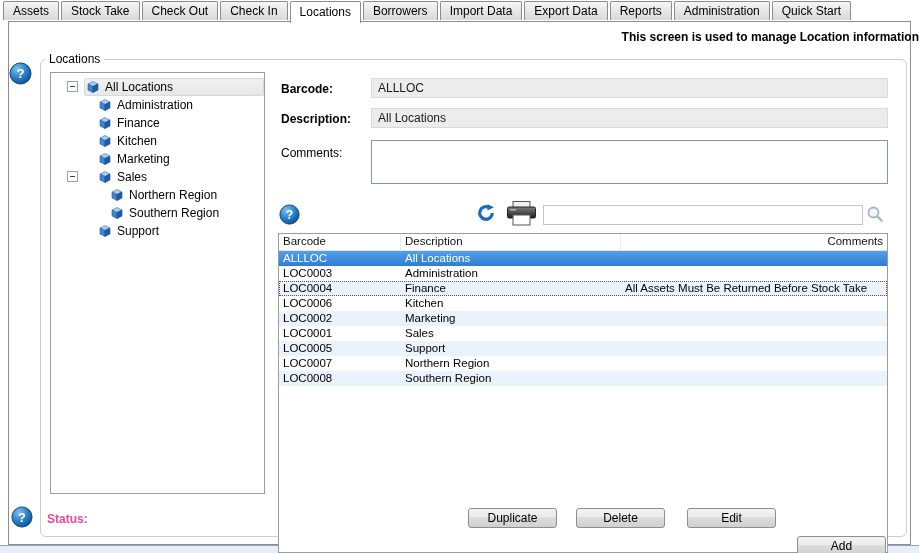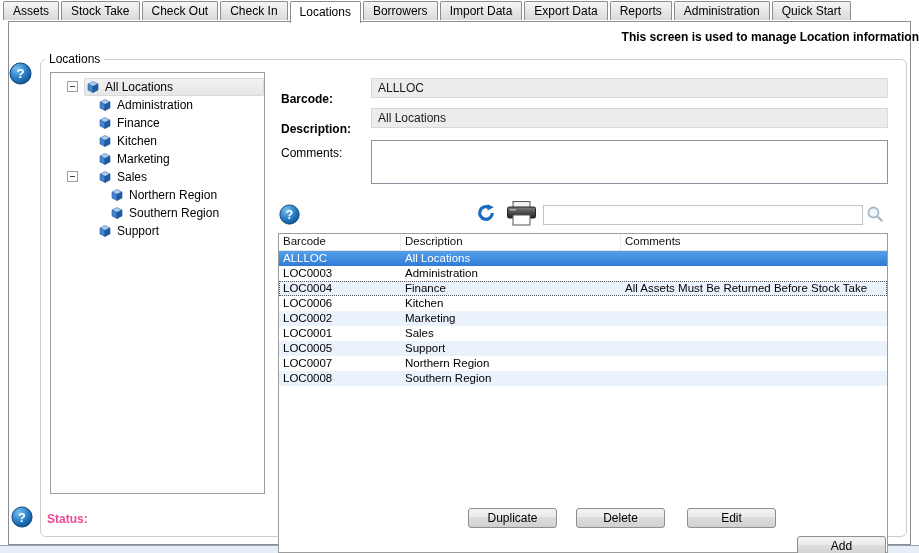--- a/index.html
+++ b/index.html
@@ -61,21 +61,21 @@
   .tree-inner { display:flex; align-items:center; flex:1; height:18px; padding-left:1px; border-radius:2px; }
   .tree-inner.selected {
     background:linear-gradient(#f2f2f2,#e6e6e6);
     box-shadow:inset 0 0 0 1px #d8d9da;
   }
   .tree-icon { width:16px; height:16px; margin-right:4px; flex:none; }
   .tree-icon svg { width:16px; height:16px; display:block; }
 
   
   .field-label { position:absolute; left:281px; font-size:12px; z-index:3; }
-  .bold { font-weight:bold;margin-top:10px; }
+  .bold { font-weight:bold; }
   .ro-input {
     position:absolute; left:371px; width:517px; height:20px; z-index:3;
     background:#ececec; border:1px solid #d9d9d9; font-size:12px;
     line-height:18px; padding:0 6px; color:#1a1a1a; overflow:hidden; white-space:nowrap;
   }
   .comments-box {
     position:absolute; left:371px; top:140px; width:517px; height:44px; z-index:3;
     border:1px solid #8a949e; background:#fff; resize:none;
     font-family:"Liberation Sans",sans-serif; font-size:12px; padding:2px 5px;
   }
@@ -91,21 +91,21 @@
   }
   .magnifier-icon { left:867px; top:206px; width:16px; height:16px; }
 
   
   .table {
     position:absolute; left:278px; top:233px; width:610px; height:320px; z-index:3;
     border:1px solid #9c9c9c; background:#fff; font-size:11.5px; overflow:hidden;
   }
   .thead { display:grid; grid-template-columns:122px 220px 1fr; height:17px; border-bottom:1px solid #e4e4e4; }
   .th { padding:1px 4px; border-right:1px solid #ececec; color:#101010; white-space:nowrap; overflow:hidden; }
-  .th:last-child { border-right:none; }
+  .th:last-child { border-right:none;text-align:right; }
   .tr { display:grid; grid-template-columns:122px 220px 1fr; height:15px; line-height:15px; cursor:default; }
   .tbody .tr:nth-child(odd):not(.selected) { background:#eaf2fb; }
   .tr.selected { background:linear-gradient(180deg,#55a0e8,#2e7cd6); color:#fff; }
   .tr.focused { outline:1px dotted #555; outline-offset:-1px; }
   .td { padding:0 4px; white-space:nowrap; overflow:hidden; }
 
   
   .status-label { position:absolute; left:47px; top:512px; font-size:12px; font-weight:bold; color:#ec4899; z-index:3; }
   .status-value { position:absolute; left:95px; top:512px; font-size:12px; color:#d40000; z-index:3; }
   .btn {

